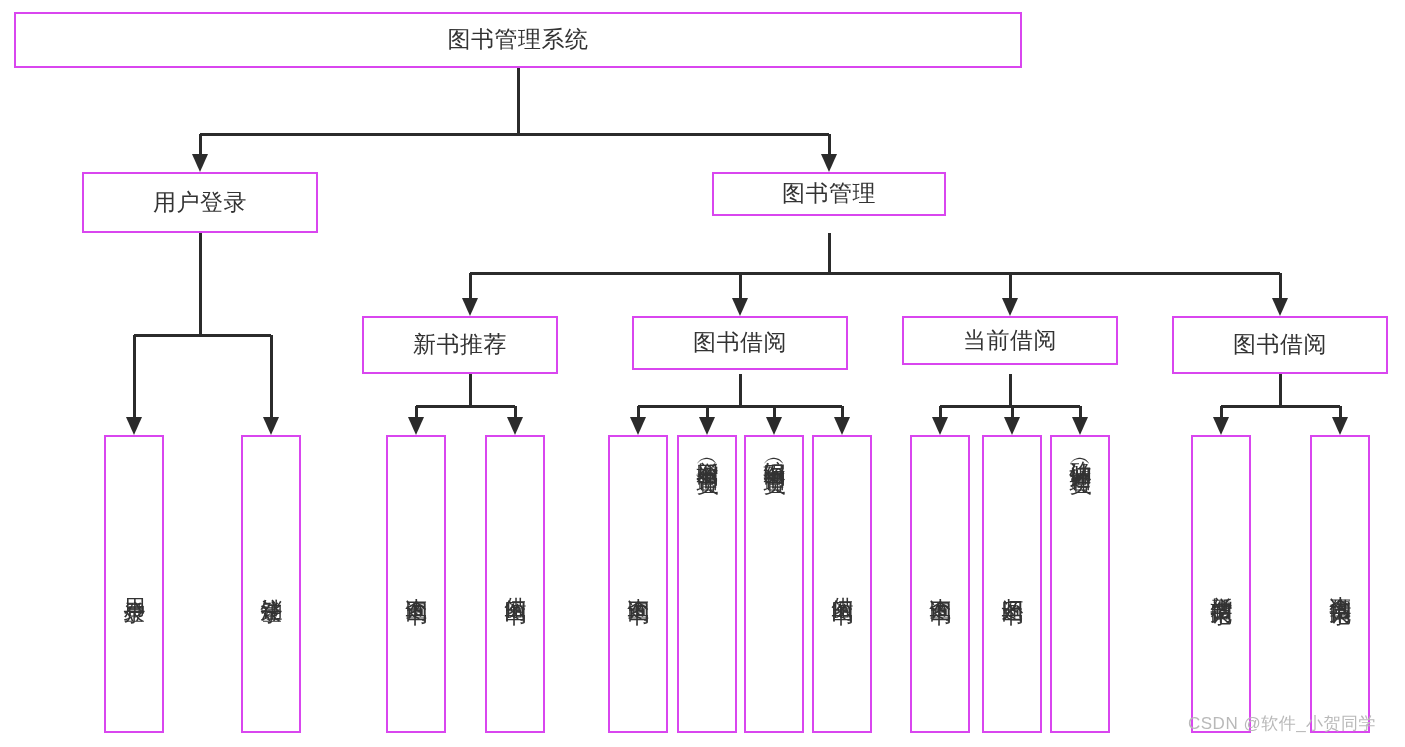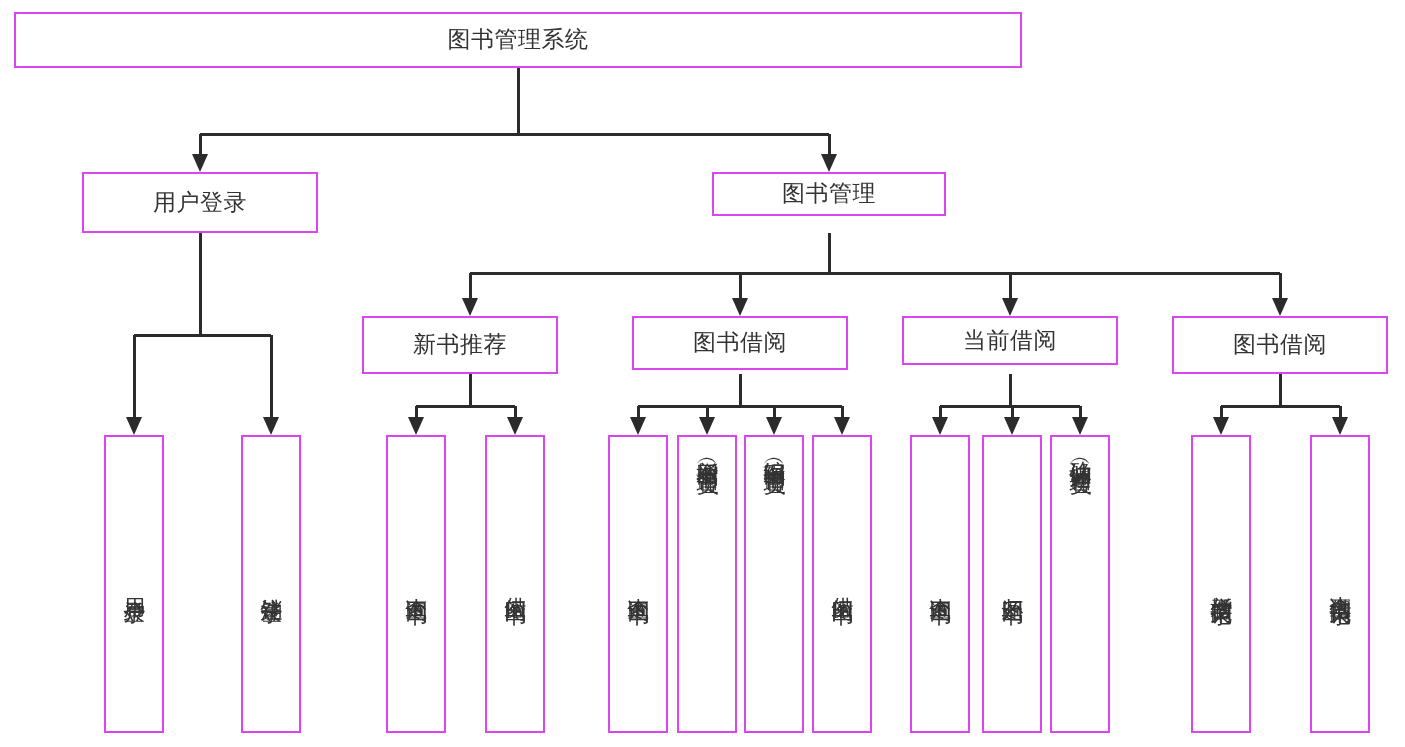--- a/index.html
+++ b/index.html
@@ -188,14 +188,15 @@
         <div class="node-label">确认归还（管理员）</div>
       </div>
       <div class="node-box vertical centered" style="left: 1191px; top: 435px; width: 60px; height: 298px;">
         <div class="node-label">新增借阅记录</div>
       </div>
       <div class="node-box vertical centered" style="left: 1310px; top: 435px; width: 60px; height: 298px;">
         <div class="node-label">查询借阅记录</div>
       </div>
     </div>
 
+  <div class="watermark">CSDN @软件_小贺同学</div>
 
 </div>
 
 </body></html>

